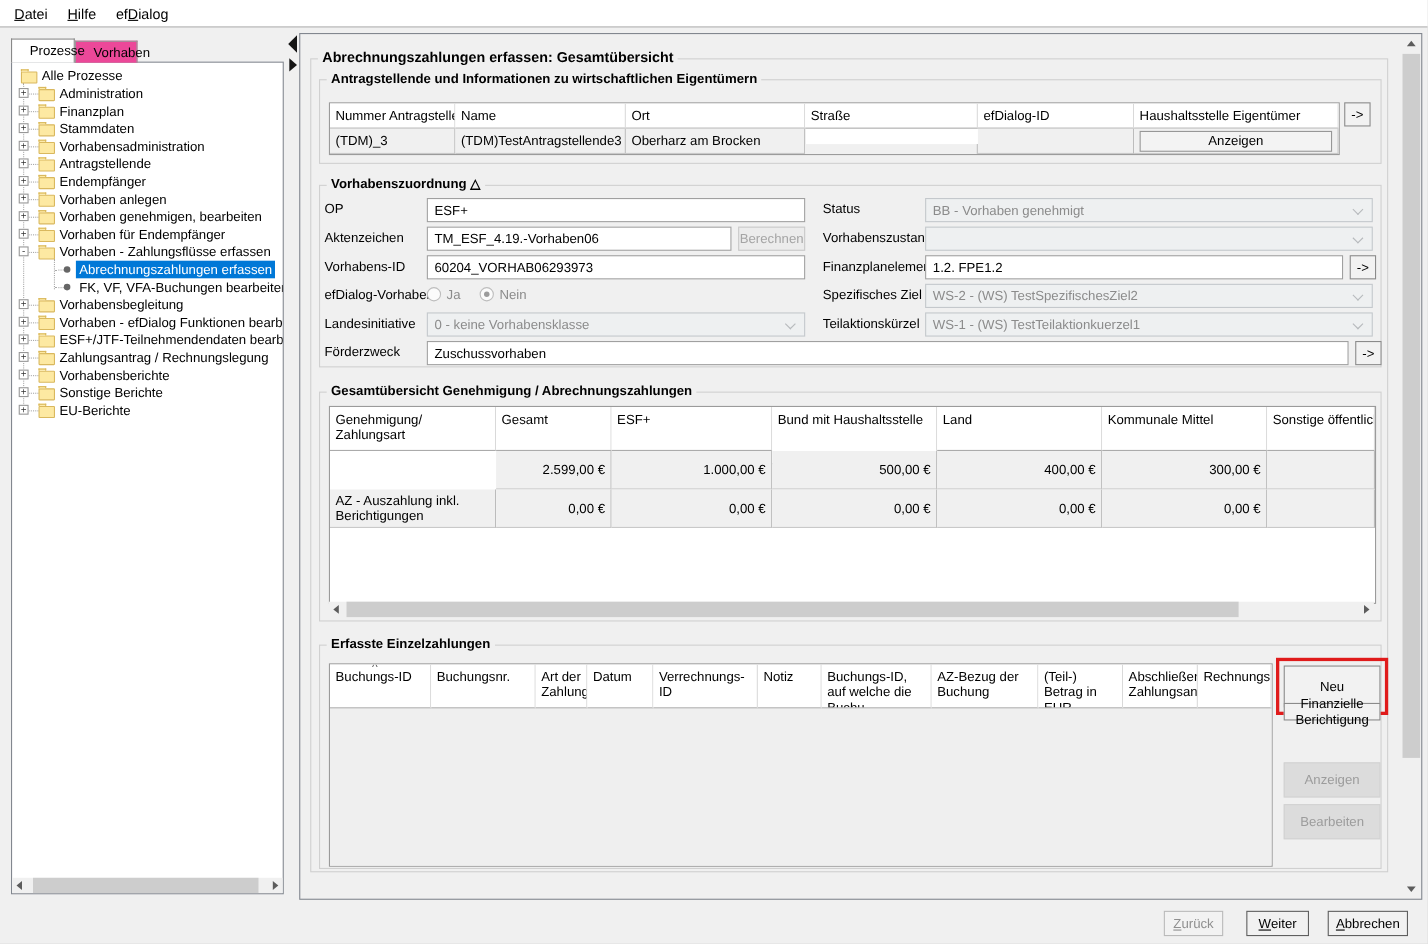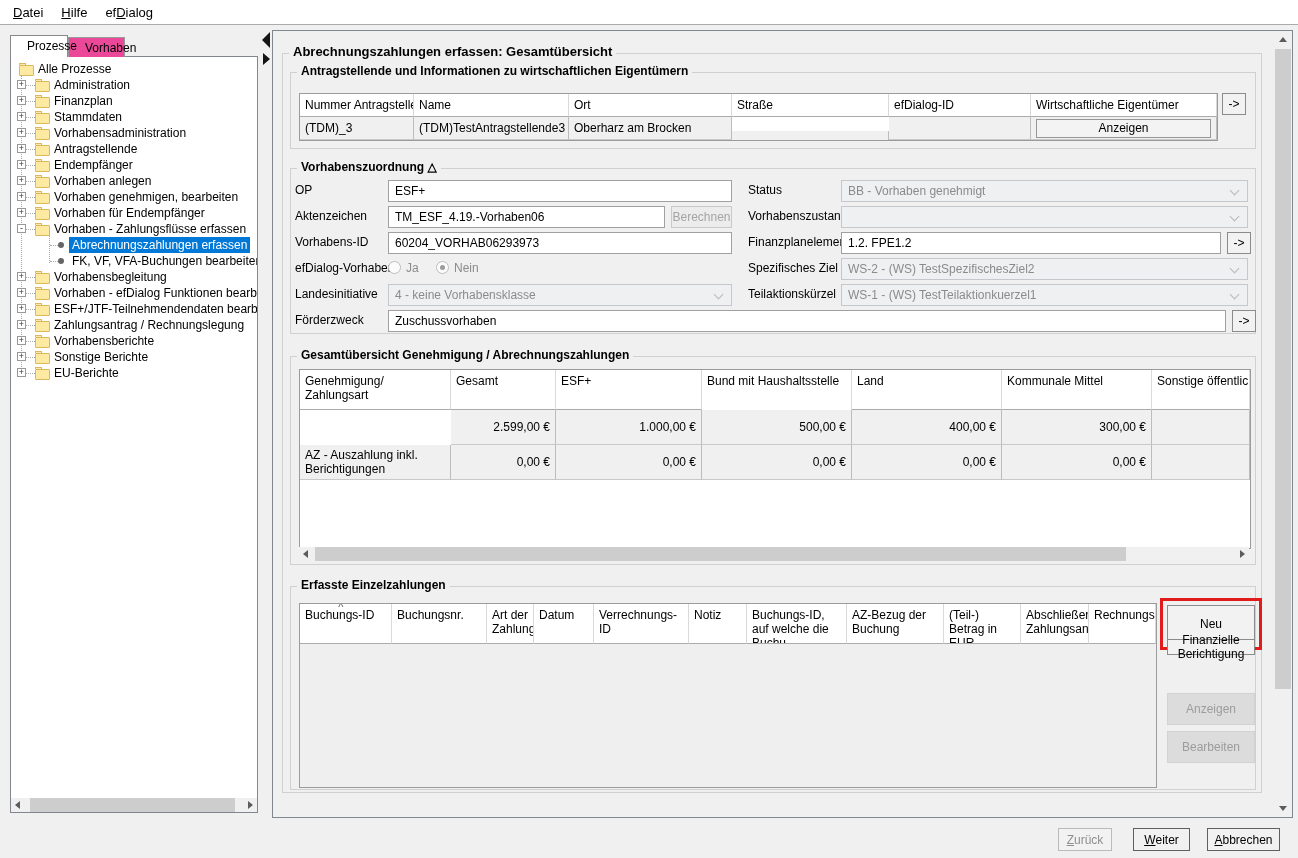--- a/index.html
+++ b/index.html
@@ -248,21 +248,21 @@
             <div class="th nowrap" style="left: 0px; width: 114px; height: 23px;">Nummer Antragstelle...</div>
             <div class="td" style="left: 0px; top: 23px; width: 114px; height: 23px;">(TDM)_3</div>
             <div class="th nowrap" style="left: 114px; width: 155px; height: 23px;">Name</div>
             <div class="td" style="left: 114px; top: 23px; width: 155px; height: 23px;">(TDM)TestAntragstellende3</div>
             <div class="th nowrap" style="left: 269px; width: 163px; height: 23px;">Ort</div>
             <div class="td" style="left: 269px; top: 23px; width: 163px; height: 23px;">Oberharz am Brocken</div>
             <div class="th nowrap" style="left: 432px; width: 157px; height: 23px;">Straße</div>
             <div class="td" style="left: 432px; top: 37px; width: 157px; height: 40px;">Musterweg 1</div>
             <div class="th nowrap" style="left: 589px; width: 142px; height: 23px;">efDialog-ID</div>
             <div class="td" style="left: 589px; top: 23px; width: 142px; height: 23px;"></div>
-            <div class="th nowrap" style="left: 731px; width: 186px; height: 23px;">Wirtschaftliche Eigentümer</div>
+            <div class="th nowrap" style="left: 731px; width: 186px; height: 23px;">Haushaltsstelle Eigentümer</div>
             <div class="td" style="left: 731px; top: 23px; width: 186px; height: 23px;">
               <span class="cellbtn">Anzeigen</span>
             </div>
           </div>
         <div class="btn" style="left:931px;top:20px;width:24px;height:22px;">-&gt;</div>
       </div>
 
       <div class="groupbox" style="left:7px;top:114px;width:966px;height:166px;">
         <span class="gb-title">
           <span>Vorhabenszuordnung</span>
@@ -279,21 +279,21 @@
         <span class="flabel" style="left:4px;top:66px;">Vorhabens-ID</span>
         <div class="input" style="left:97px;top:63px;width:344px;">60204_VORHAB06293973</div>
 
         <span class="flabel" style="left:4px;top:92px;">efDialog-Vorhaben</span>
         <span class="radio" style="left:97px;top:92px;"></span>
         <span class="rlabel" style="left:115px;top:92px;">Ja</span>
         <span class="radio on" style="left:145px;top:92px;"></span>
         <span class="rlabel" style="left:163px;top:92px;">Nein</span>
 
         <span class="flabel" style="left:4px;top:118px;">Landesinitiative</span>
-        <div class="combo" style="left:97px;top:115px;width:344px;">4 - keine Vorhabensklasse</div>
+        <div class="combo" style="left:97px;top:115px;width:344px;">0 - keine Vorhabensklasse</div>
 
         <span class="flabel" style="left:4px;top:144px;">Förderzweck</span>
         <div class="input" style="left:97px;top:141px;width:838px;">Zuschussvorhaben</div>
         <div class="btn" style="left:941px;top:141px;width:24px;height:22px;">-&gt;</div>
 
         <span class="flabel" style="left:457px;top:14px;">Status</span>
         <div class="combo" style="left:550px;top:11px;width:407px;">BB - Vorhaben genehmigt</div>
 
         <span class="flabel" style="left:457px;top:40px;">Vorhabenszustand</span>
         <div class="combo" style="left:550px;top:37px;width:407px;"></div>

